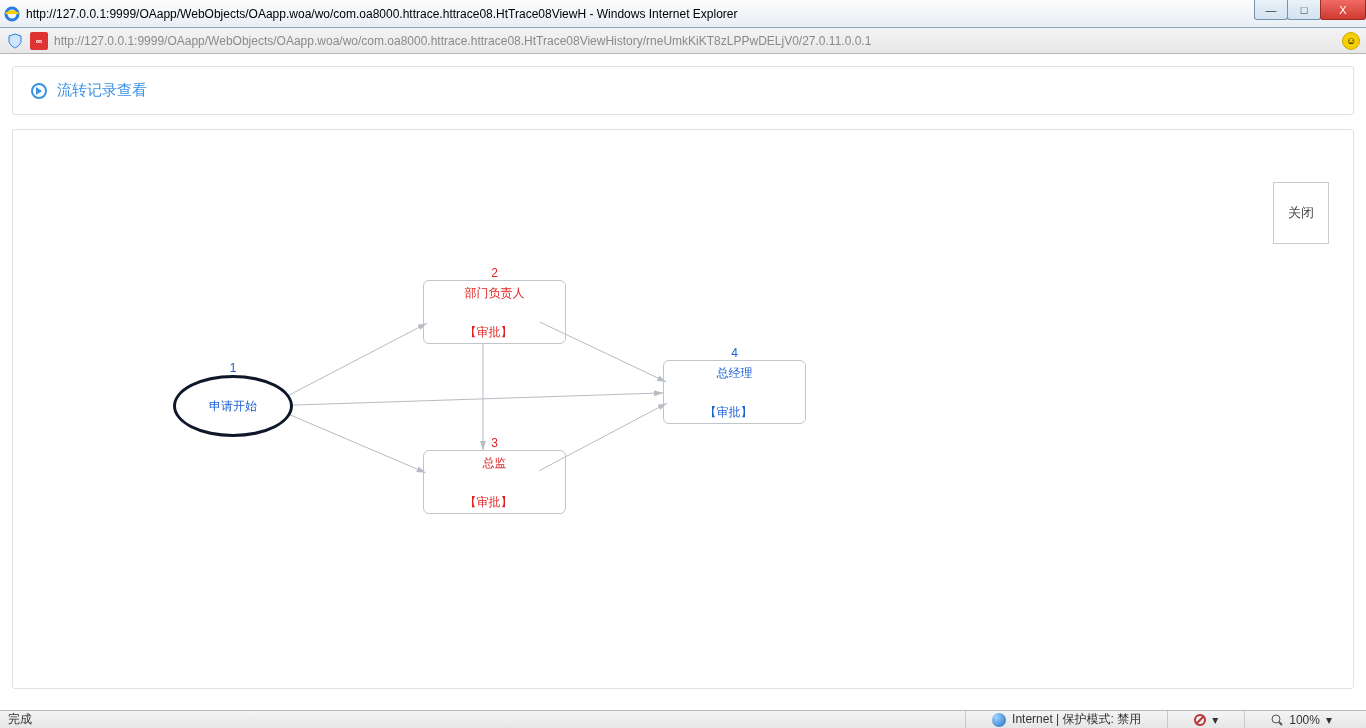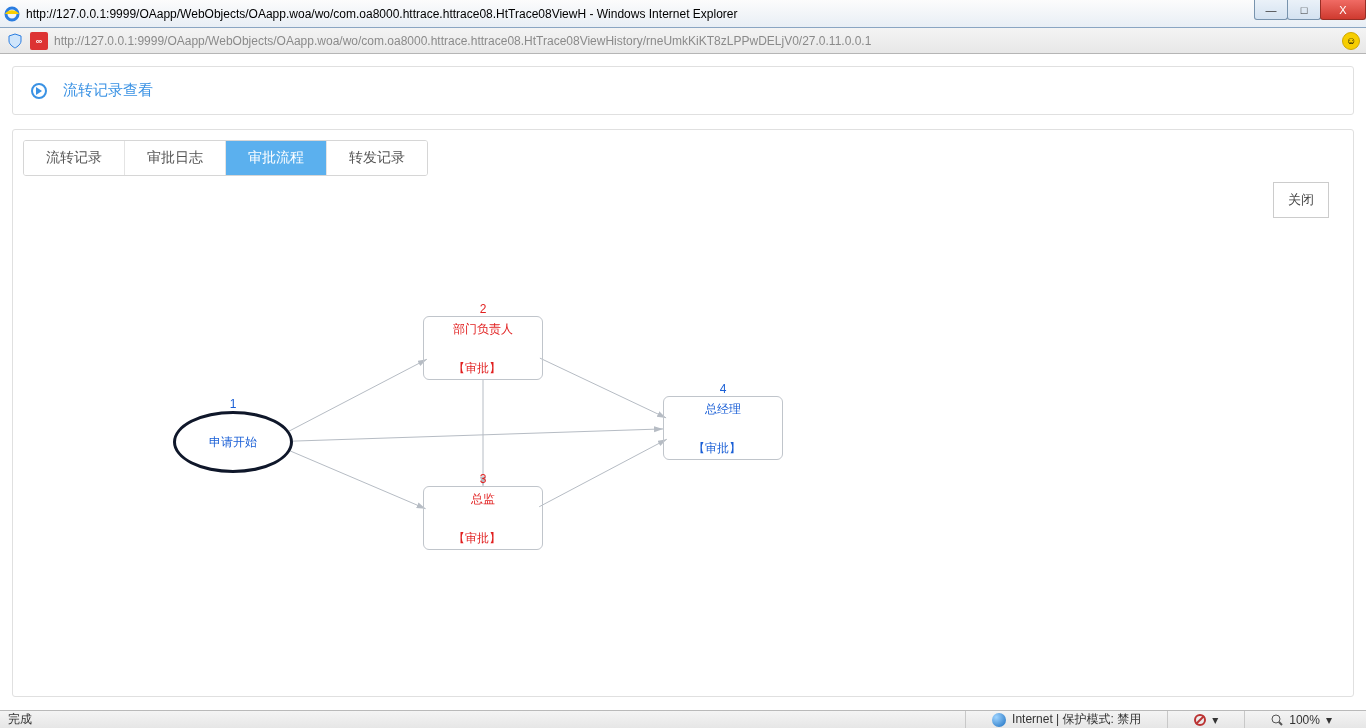--- a/index.html
+++ b/index.html
@@ -14,39 +14,39 @@
   .win-btn.close { width:46px; background:linear-gradient(#f06b64,#cf3a2f); color:#fff; border-color:#972e25;}
   
   .addrbar { height:26px; background:linear-gradient(#f4f4f4,#e7e7e7); border-bottom:1px solid #b5b5b5; display:flex; align-items:center; padding:0 6px; gap:6px;}
   .shield { width:18px; height:18px; display:flex; align-items:center; justify-content:center; color:#2a7de1; font-size:14px;}
   .favicon-box { width:18px; height:18px; background:#d33; border-radius:2px; display:flex; align-items:center; justify-content:center; color:#fff; font-size:9px; font-weight:bold; }
   .addr-text { flex:1; color:#8a8a8a; font-size:12px; white-space:nowrap; overflow:hidden;}
   .smiley { width:18px; height:18px; border-radius:50%; background:#f7ce00; border:1px solid #d0a800; display:flex; align-items:center; justify-content:center; font-size:10px;}
 
   
   .viewport { position:absolute; top:54px; left:0; right:0; bottom:24px; padding:12px; overflow:auto; background:#fff;}
-  .panel-header { border:1px solid #e0e0e0; border-radius:3px; padding:14px 18px; display:flex; align-items:center; gap:16px; margin-bottom:14px;}
+  .panel-header { border:1px solid #e0e0e0; border-radius:3px; padding:14px 18px; display:flex; align-items:center; gap:10px; margin-bottom:14px;}
   .panel-header .arrow-circle { width:16px; height:16px; border:2px solid #3a92e4; border-radius:50%; position:relative;}
   .panel-header .arrow-circle::after { content:""; position:absolute; left:3px; top:2px; border-left:6px solid #3a92e4; border-top:4px solid transparent; border-bottom:4px solid transparent;}
   .panel-header .title { color:#3a92e4; font-size:15px; }
 
   .card { border:1px solid #e0e0e0; border-radius:3px; padding:10px 10px 20px 10px; position:relative; min-height:560px;}
   .tabbar { display:flex; border:1px solid #d6d6d6; border-radius:3px; overflow:hidden; width:fit-content;}
   .tab { padding:8px 22px; font-size:14px; color:#555; background:#fff; border-right:1px solid #e4e4e4; cursor:pointer;}
   .tab:last-child { border-right:none;}
   .tab.active { background:#5bb0ee; color:#fff;}
-  .close-btn { position:absolute; right:24px; top:52px; padding:8px 14px; border:1px solid #ccc; background:#fff; font-size:13px; color:#444; cursor:pointer;}
+  .close-btn { position:absolute; right:24px; top:52px; padding:21px 14px; border:1px solid #ccc; background:#fff; font-size:13px; color:#444; cursor:pointer;}
 
   
   .flow-area { position:relative; margin-top:20px; height:480px;}
   .flow-svg { position:absolute; left:0; top:0; pointer-events:none;}
   .node { position:absolute; text-align:center; }
   .node .num { font-size:12px; position:absolute; left:0; right:0; top:-14px;}
   .node.ellipse .shape { width:120px; height:62px; border:3px solid #0f172a; border-radius:50%; display:flex; flex-direction:column; align-items:center; justify-content:center;}
-  .node.rect .shape { width:120px; height:64px; border:1px solid #c0c5cb; border-radius:6px; display:flex; flex-direction:column; align-items:center; justify-content:flex-start; padding-top:4px; position:relative;}
+  .node.rect .shape { width:143px; height:64px; border:1px solid #c0c5cb; border-radius:6px; display:flex; flex-direction:column; align-items:center; justify-content:flex-start; padding-top:4px; position:relative;}
   .node.rect .action { position:absolute; bottom:2px; left:0; right:12px; font-size:12px;}
   .blue { color:#1a5fd6;}
   .red  { color:#e11f1f;}
 
   
   .statusbar { position:absolute; left:0; right:0; bottom:0; height:18px; background:linear-gradient(#f4f4f4,#e6e6e6); border-top:1px solid #b9b9b9; display:flex; align-items:center; padding:0 8px; font-size:12px; color:#333;}
   .statusbar .spacer { flex:1;}
   .statusbar .seg { display:flex; align-items:center; gap:6px; padding:0 26px; border-left:1px solid #c8c8c8; height:100%;}
   .statusbar .seg:first-of-type { border-left:none;}
   .globe { width:14px; height:14px; border-radius:50%; background:radial-gradient(circle at 30% 30%, #9fd4ff, #1a6ec0);}
@@ -83,26 +83,20 @@
 </div>
 
 <div class="viewport">
 
   <div class="panel-header">
     <span class="arrow-circle"></span>
     <span class="title">流转记录查看</span>
   </div>
 
   <div class="card">
-    <div class="tabbar" id="tabbar">
-        <div class="tab">流转记录</div>
-        <div class="tab">审批日志</div>
-        <div class="tab active">审批流程</div>
-        <div class="tab">转发记录</div>
-      </div>
     <button class="close-btn">关闭</button>
 
     <div class="flow-area">
       <svg class="flow-svg" id="flow-svg" width="1000" height="480">
         <defs>
           <marker id="arrow" markerWidth="10" markerHeight="10" refX="9" refY="3" orient="auto">
             <path d="M0,0 L9,3 L0,6 Z" fill="#b6bcc4"></path>
           </marker>
         </defs>
       <line x1="266.16126510021087" y1="235.08973823319903" x2="403.83873489978913" y2="163.2622056947623" stroke="#b6bcc4" stroke-width="1" marker-end="url(#arrow)"></line>

